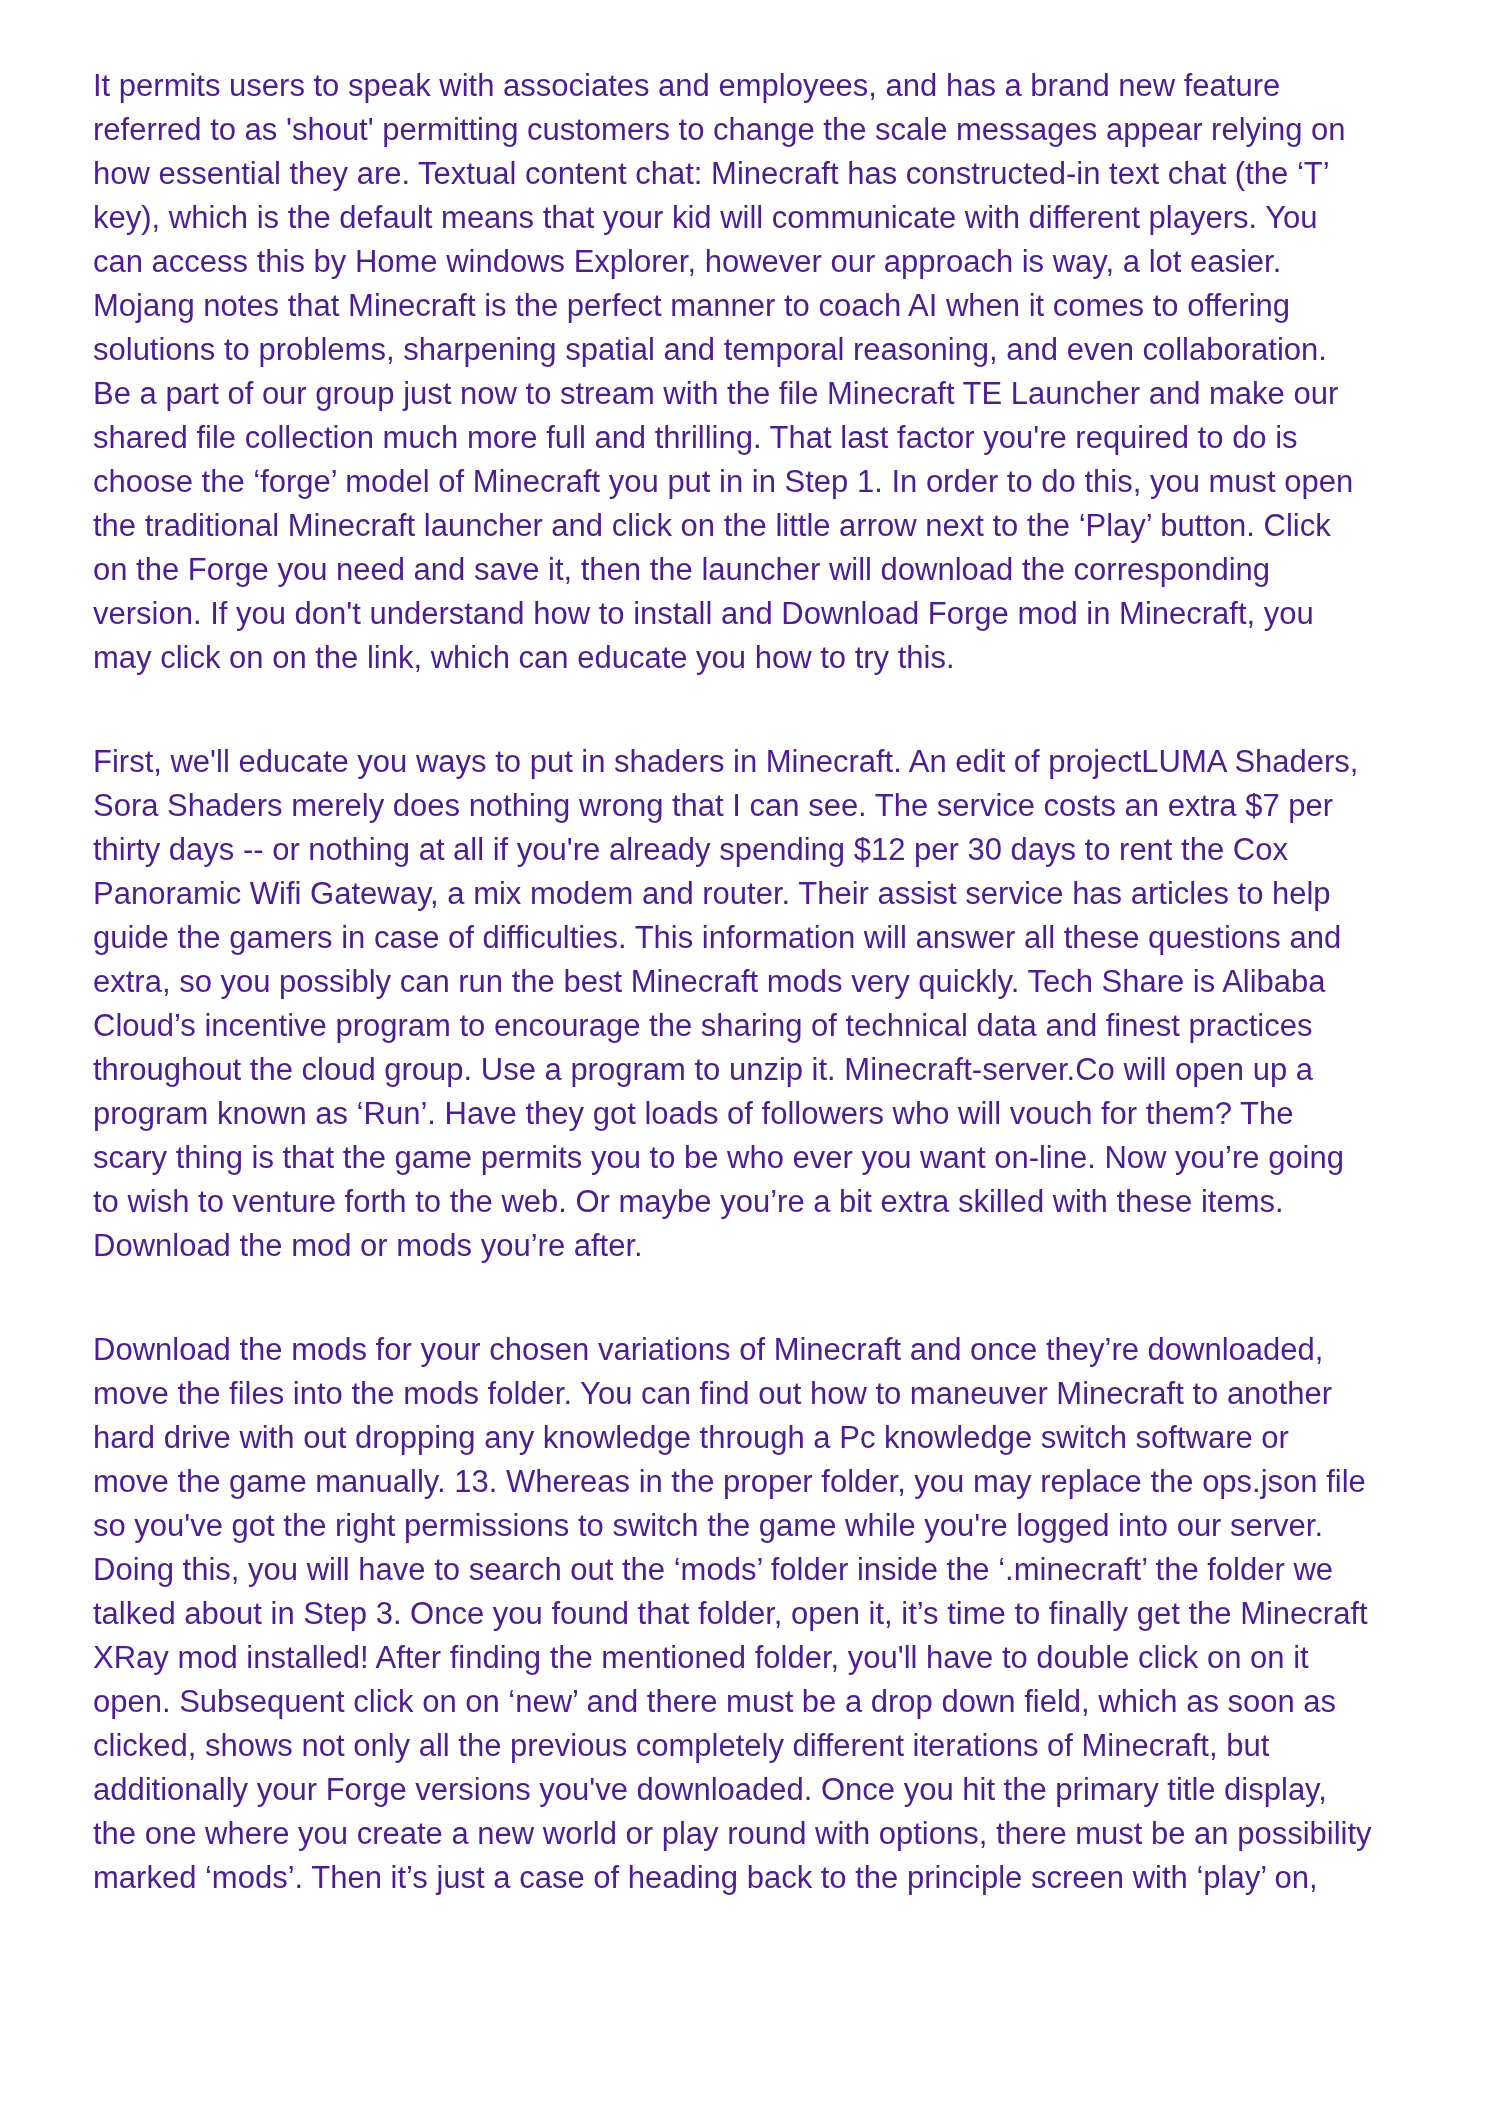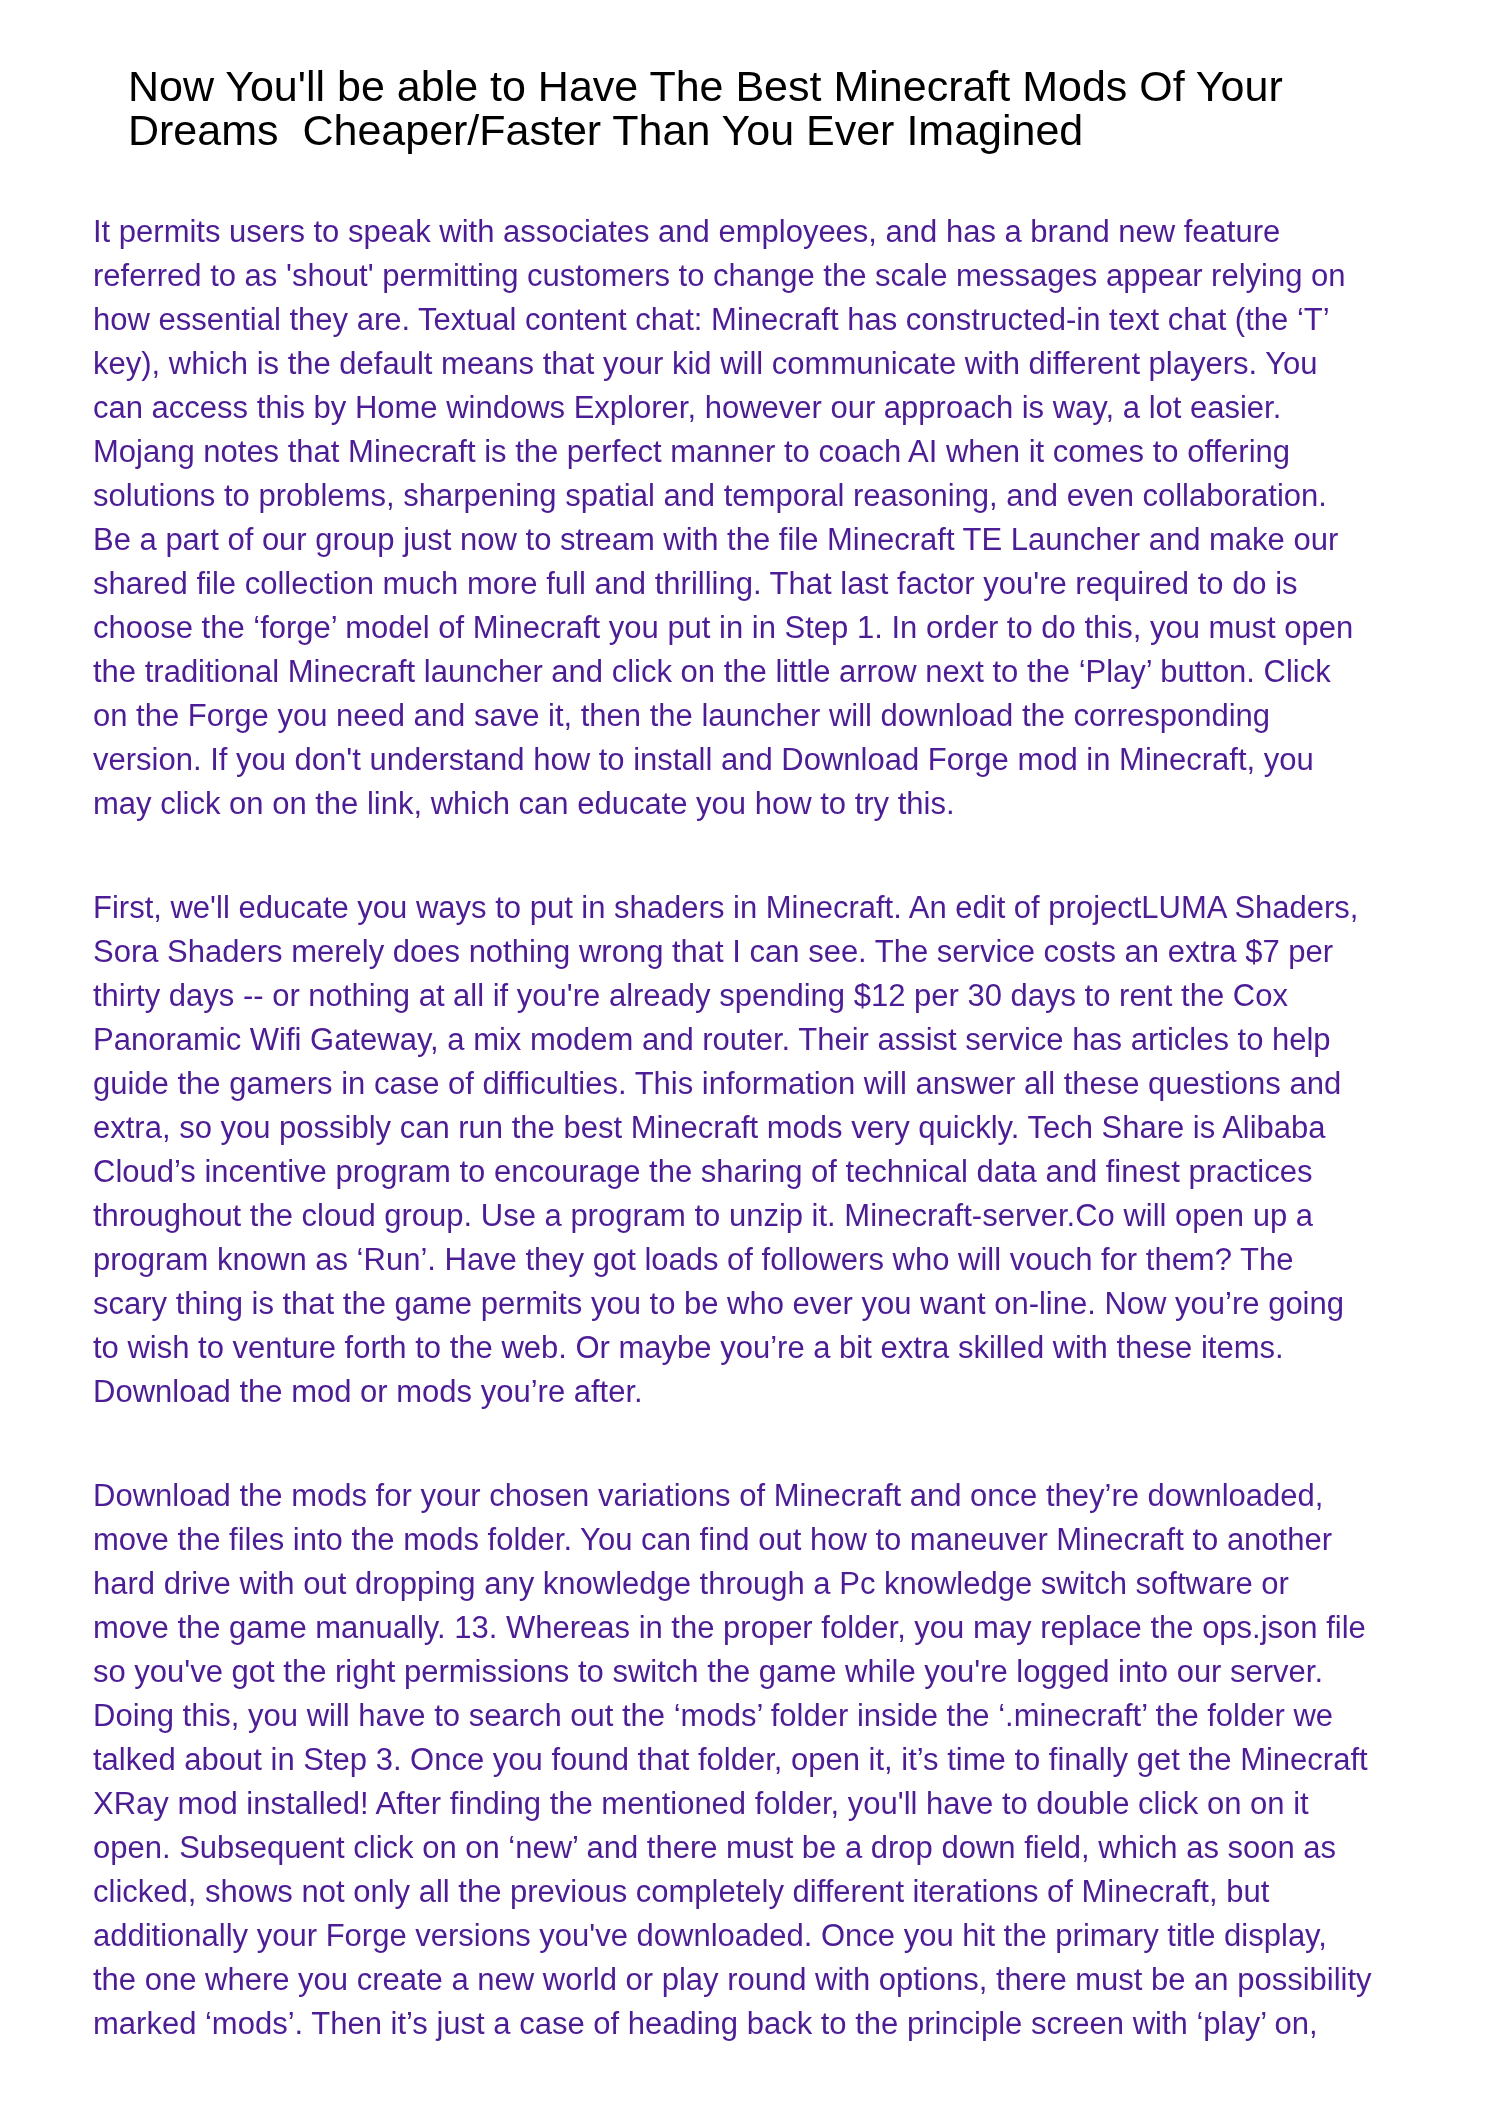--- a/index.html
+++ b/index.html
@@ -34,19 +34,18 @@
     margin: 0 0 60px 0;
     max-width: 1280px;
     white-space: pre-wrap;
     color: #4c1d95;
   }
 </style>
 </head>
 <body>
 
 <div class="page">
-  <h1 class="article-title">Now You'll be able to Have The Best Minecraft Mods Of Your Dreams  Cheaper/Faster Than You Ever Imagined</h1>
   <div class="article-body">
     <p>It permits users to speak with associates and employees, and has a brand new feature referred to as 'shout' permitting customers to change the scale messages appear relying on how essential they are. Textual content chat: Minecraft has constructed-in text chat (the ‘T’ key), which is the default means that your kid will communicate with different players. You can access this by Home windows Explorer, however our approach is way, a lot easier. Mojang notes that Minecraft is the perfect manner to coach AI when it comes to offering solutions to problems, sharpening spatial and temporal reasoning, and even collaboration. Be a part of our group just now to stream with the file Minecraft TE Launcher and make our shared file collection much more full and thrilling. That last factor you're required to do is choose the ‘forge’ model of Minecraft you put in in Step 1. In order to do this, you must open the traditional Minecraft launcher and click on the little arrow next to the ‘Play’ button. Click on the Forge you need and save it, then the launcher will download the corresponding version. If you don't understand how to install and Download Forge mod in Minecraft, you may click on on the link, which can educate you how to try this.</p>
     <p>First, we'll educate you ways to put in shaders in Minecraft. An edit of projectLUMA Shaders, Sora Shaders merely does nothing wrong that I can see. The service costs an extra $7 per thirty days -- or nothing at all if you're already spending $12 per 30 days to rent the Cox Panoramic Wifi Gateway, a mix modem and router. Their assist service has articles to help guide the gamers in case of difficulties. This information will answer all these questions and extra, so you possibly can run the best Minecraft mods very quickly. Tech Share is Alibaba Cloud’s incentive program to encourage the sharing of technical data and finest practices throughout the cloud group. Use a program to unzip it. Minecraft-server.Co will open up a program known as ‘Run’. Have they got loads of followers who will vouch for them? The scary thing is that the game permits you to be who ever you want on-line. Now you’re going to wish to venture forth to the web. Or maybe you’re a bit extra skilled with these items. Download the mod or mods you’re after.</p>
     <p>Download the mods for your chosen variations of Minecraft and once they’re downloaded, move the files into the mods folder. You can find out how to maneuver Minecraft to another hard drive with out dropping any knowledge through a Pc knowledge switch software or move the game manually. 13. Whereas in the proper folder, you may replace the ops.json file so you've got the right permissions to switch the game while you're logged into our server. Doing this, you will have to search out the ‘mods’ folder inside the ‘.minecraft’ the folder we talked about in Step 3. Once you found that folder, open it, it’s time to finally get the Minecraft XRay mod installed! After finding the mentioned folder, you'll have to double click on on it open. Subsequent click on on ‘new’ and there must be a drop down field, which as soon as clicked, shows not only all the previous completely different iterations of Minecraft, but additionally your Forge versions you've downloaded. Once you hit the primary title display, the one where you create a new world or play round with options, there must be an possibility marked ‘mods’. Then it’s just a case of heading back to the principle screen with ‘play’ on,</p>
   </div>
 </div>
 
 </body></html>

